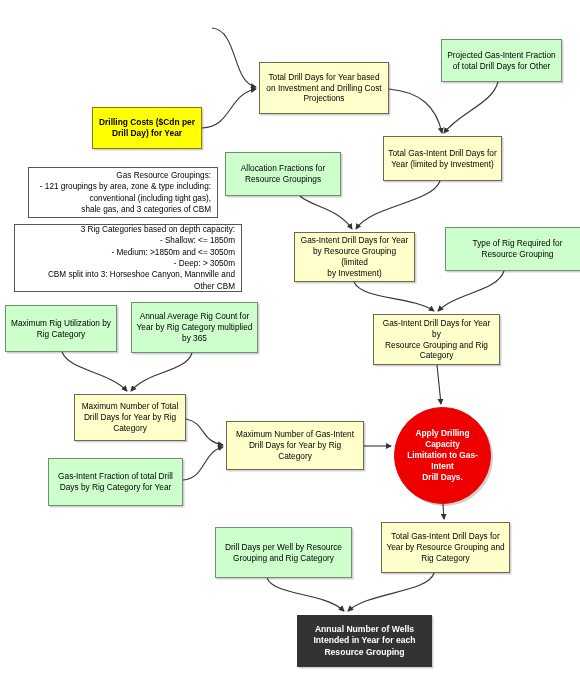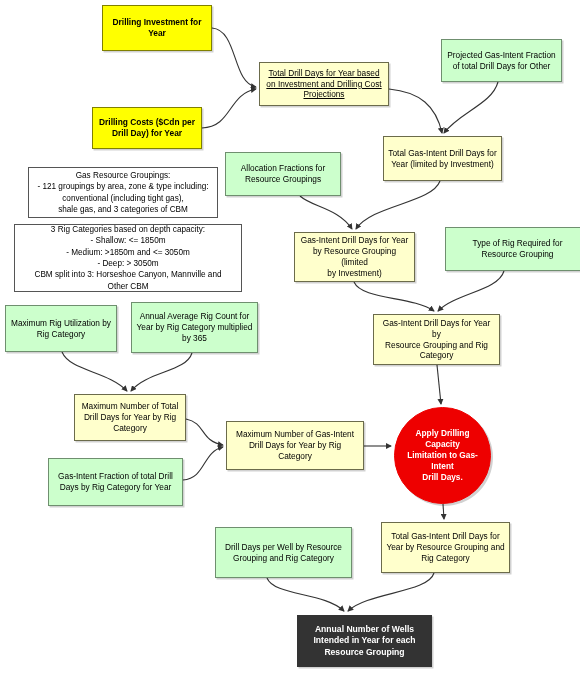--- a/index.html
+++ b/index.html
@@ -48,21 +48,21 @@
     background: #ffffcc;
     border: 1px solid #6b6b4b;
   }
   .node-data {
     background: #ccffcc;
     border: 1px solid #6f8f6f;
   }
   .node-note {
     background: #ffffff;
     border: 1px solid #555555;
-    text-align: center;
+    text-align: right;
     justify-content: flex-start;
     box-shadow: none;
     padding: 4px 6px;
     font-size: 8.2px;
     line-height: 1.38;
   }
   .node-note .inner {
     width: 100%;
     white-space: pre-line;
   }
@@ -111,31 +111,27 @@
       <path d="M 192 353 C 186 372 148 371 131 391"></path>
       <path d="M 186 419 C 206 423 200 441 223 445"></path>
       <path d="M 183 480 C 206 478 202 452 223 447"></path>
       <path d="M 364 446 L 391 446"></path>
       <path d="M 443 504 L 444 519"></path>
       <path d="M 267 578 C 274 596 324 592 344 611"></path>
       <path d="M 434 573 C 428 593 368 592 348 611"></path>
     </g>
   </svg>
 
-  <div class="node node-input" style="left:102px; top:5px; width:110px; height:46px;">
-    <span class="inner">Drilling Investment for
-Year</span>
-  </div>
 
   <div class="node node-input" style="left:92px; top:107px; width:110px; height:42px;">
     <span class="inner">Drilling Costs ($Cdn per
 Drill Day) for Year</span>
   </div>
 
-  <div class="node node-process" style="left:259px; top:62px; width:130px; height:44px;text-decoration:underline;">
+  <div class="node node-process" style="left:259px; top:62px; width:130px; height:52px;">
     <span class="inner">Total  Drill Days for Year based
 on Investment and Drilling Cost
 Projections</span>
   </div>
 
   <div class="node node-data" style="left:441px; top:39px; width:121px; height:43px;">
     <span class="inner">Projected Gas-Intent Fraction
 of total Drill Days for Other</span>
   </div>
 

